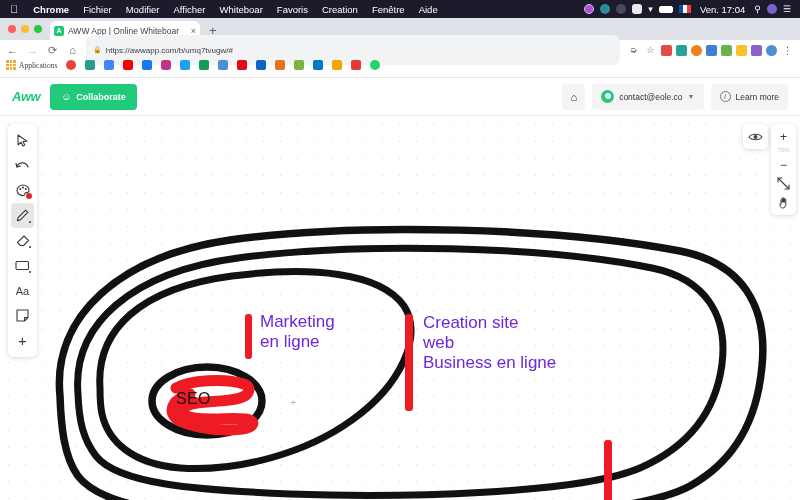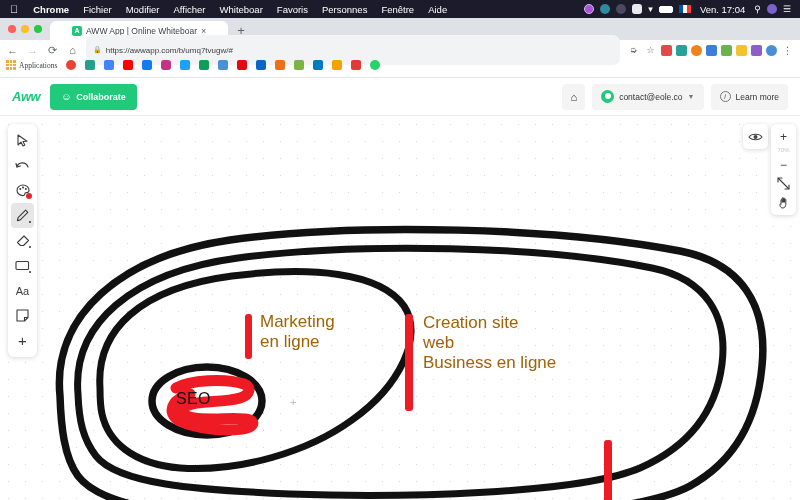--- a/index.html
+++ b/index.html
@@ -25,21 +25,21 @@
 
   
   .tabstrip {
     height: 22px; background: #dee1e6; display: flex; align-items: flex-end;
     padding-left: 8px;
   }
   .traffic { display: flex; align-items: center; gap: 5px; height: 22px; padding-right: 8px; }
   .traffic i { width: 8px; height: 8px; border-radius: 50%; display: block; }
   .tab {
     height: 19px; background: #fff; border-radius: 6px 6px 0 0;
-    display: flex; align-items: center; gap: 4px; padding: 0 22px;
+    display: flex; align-items: center; gap: 4px; padding: 0 4px;
     min-width: 150px; font-size: 8.5px; color: #3c4043;
   }
   .favicon {
     width: 10px; height: 10px; background: #1cc97a; border-radius: 2px;
     display: inline-flex; align-items: center; justify-content: center;
     color: #fff; font-size: 7px; font-weight: bold; flex: none;
   }
   .tab .ttl { flex: 1; overflow: hidden; white-space: nowrap; text-overflow: ellipsis; }
   .tab .x { color: #5f6368; font-size: 9px; }
   .newtab { color: #5f6368; font-size: 13px; padding: 0 9px; line-height: 19px; }
@@ -150,41 +150,41 @@
   .zoomrail {
     position: absolute; right: 4px; top: 8px; width: 25px;
     background: #fff; border-radius: 5px; box-shadow: 0 1px 5px rgba(0,0,0,.16);
     display: flex; flex-direction: column; align-items: center; padding: 3px 0; z-index: 5;
   }
   .zbtn { width: 21px; height: 19px; display: flex; align-items: center; justify-content: center; color: #3b3b3b; font-size: 12px; }
   .zlabel { font-size: 6px; color: #c6c6c6; height: 9px; line-height: 9px; }
 
   
   .clabel {
-    position: absolute; color: #a16207; font-size: 17px; line-height: 1.18;
+    position: absolute; color: #6d28d9; font-size: 17px; line-height: 1.18;
     white-space: pre; z-index: 2;
   }
   .redbar { position: absolute; background: #ee1b24; border-radius: 3px; z-index: 2; }
   .seotext {
     position: absolute; font-size: 16px; color: #111; z-index: 3; letter-spacing: .3px;
   }
   .plusmark { position: absolute; color: #bdbdbd; font-size: 11px; z-index: 1; }
 </style>
 </head>
 <body>
 
 <div class="macbar">
   <span class="apple"></span>
   <span class="mi bold">Chrome</span>
   <span class="mi">Fichier</span>
   <span class="mi">Modifier</span>
   <span class="mi">Afficher</span>
   <span class="mi">Whiteboar</span>
   <span class="mi">Favoris</span>
-  <span class="mi">Personnes</span>
+  <span class="mi">Creation</span>
   <span class="mi">Fenêtre</span>
   <span class="mi">Aide</span>
   <span class="spacer"></span>
   <span class="ricon">
       <i class="dot-ic" style="background:#a855d6;border:1.5px solid #d9b8ef"></i>
     </span>
   <span class="ricon">
       <i class="dot-ic" style="background:#2e8b9e"></i>
     </span>
   <span class="ricon">

